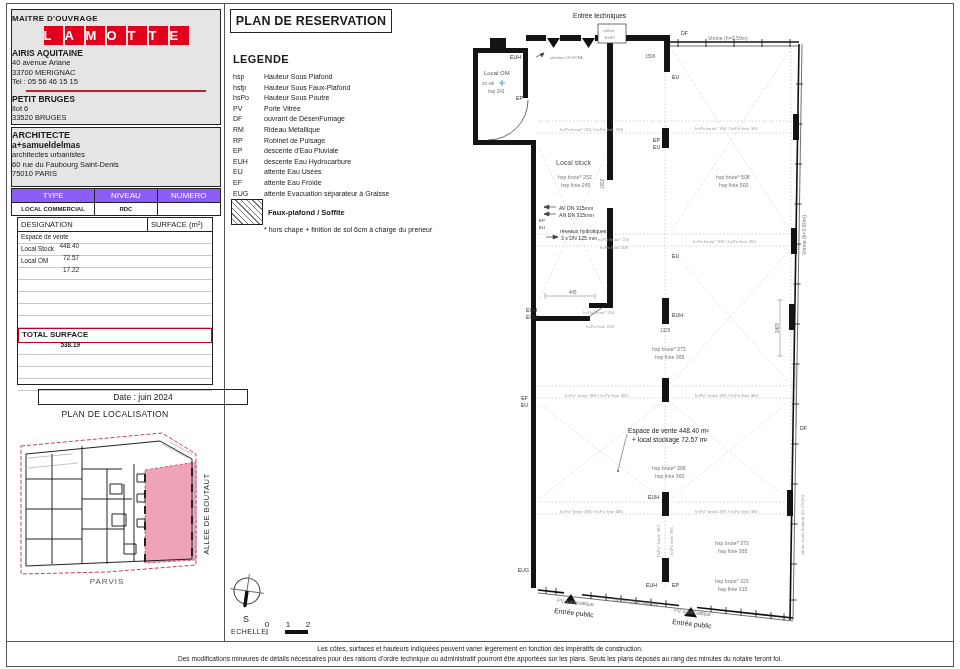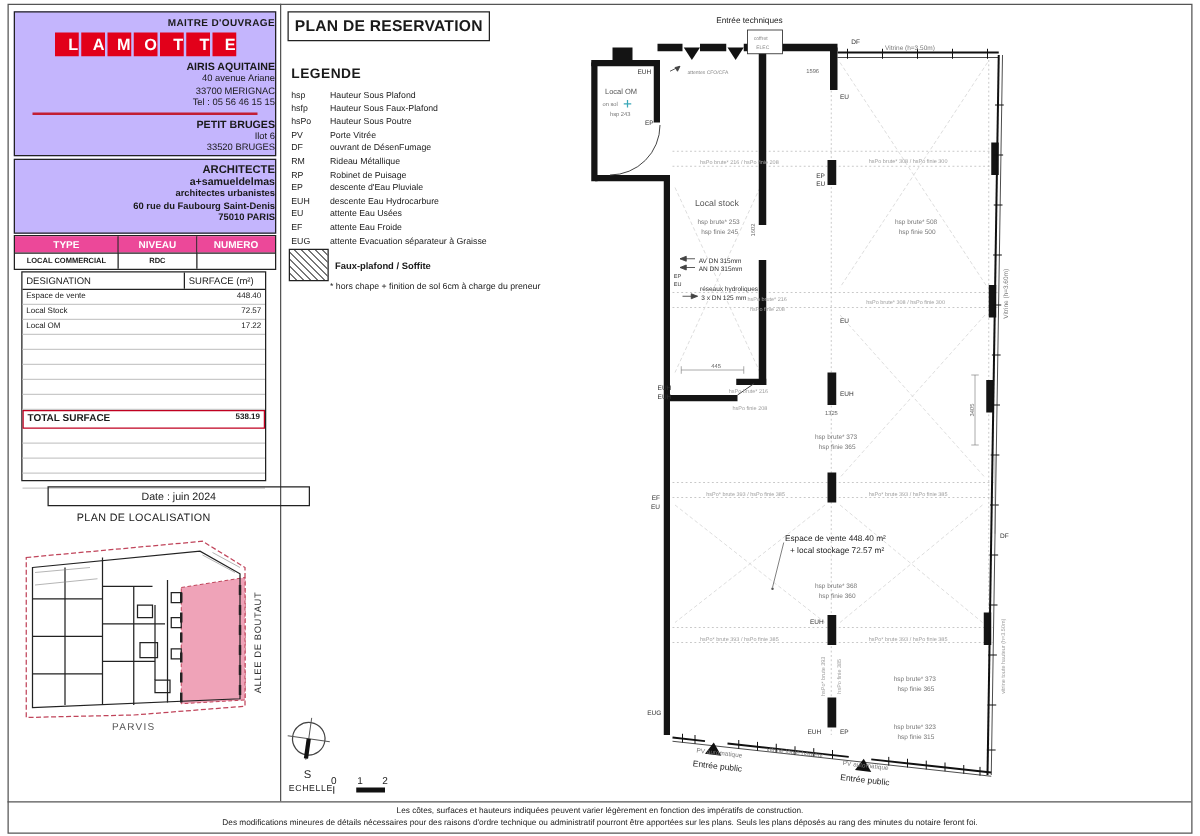--- a/index.html
+++ b/index.html
@@ -2,46 +2,46 @@
 <html><head>
 <meta charset="utf-8">
 <style>
   html,body{margin:0;padding:0;background:#fff;}
   body{width:960px;height:669px;position:relative;font-family:"Liberation Sans",sans-serif;color:#1a1a1a;overflow:hidden;}
   .abs{position:absolute;}
   .frame{left:6px;top:3px;width:946px;height:662px;border:1px solid #555;}
   .vdivider{left:224px;top:3px;width:1px;height:638px;background:#555;}
   .footline{left:6px;top:641px;width:947px;height:1px;background:#555;}
   
-  .box{border:1.4px solid #222;background:#c4b5fd;text-align:right;}
+  .box{border:1.4px solid #222;background:#e5e5e5;text-align:left;}
   .b1{left:11px;top:9px;width:208px;height:110px;padding-top:4px;}
   .b1 .t1{font-size:8px;font-weight:bold;letter-spacing:.3px;}
   .logo{display:flex;justify-content:center;gap:2px;margin:3px 0 3px 0;}
   .logo span{width:19px;height:19px;background:#e2001a;color:#fff;font-weight:bold;font-size:13px;line-height:19px;display:inline-block;}
   .b1 .co{font-size:8.5px;font-weight:bold;}
   .b1 .ad{font-size:7.5px;line-height:9.5px;}
   .redrule{height:2px;background:#c21d33;margin:3px 14px 2px 14px;}
   .b2{left:11px;top:127px;width:208px;height:56px;padding-top:2px;}
   .b2 .t1{font-size:9px;font-weight:bold;}
   .b2 .nm{font-size:8.5px;font-weight:bold;}
-  .b2 .ad{font-size:7.5px;line-height:9.5px;font-weight:bold;}
+  .b2 .ad{font-size:7.5px;line-height:9.5px;}
   
   .ttable{left:11px;top:188px;width:208px;border:1px solid #222;}
   .trow{display:flex;}
   .tcell{border-right:1px solid #222;box-sizing:border-box;text-align:center;}
   .tcell:last-child{border-right:none;}
-  .thead .tcell{background:#ec4899;color:#fff;font-weight:bold;font-size:8px;padding:2px 0;}
+  .thead .tcell{background:#8b5cf6;color:#fff;font-weight:normal;font-size:8px;padding:2px 0;}
   .tbody .tcell{font-size:6px;font-weight:bold;padding:3px 0;border-top:1px solid #222;}
   .c1{width:40%;} .c2{width:30%;} .c3{width:30%;}
   
   .stable{left:17px;top:217px;width:196px;height:168px;border:1.2px solid #222;box-sizing:border-box;}
   .shead{display:flex;border-bottom:1.6px solid #222;font-weight:normal;font-size:7.6px;}
   .shead .sl{flex:1;padding:2px 3px;}
   .shead .sr{width:58px;text-align:left;padding:2px 3px;border-left:1px solid #222;}
-  .srow{display:flex;height:11px;border-bottom:.6px solid #c9c9c9;font-size:6.4px;}
+  .srow{display:flex;height:11px;border-bottom:.6px solid #c9c9c9;font-size:6.4px;flex-direction:column;}
   .srow .sl{flex:1;padding:1px 3px;}
   .srow .sr{width:58px;text-align:right;padding:1px 3px;}
   .srow.total{border:1.4px solid #c00020;height:13px;font-weight:bold;}
   .srow.total .sl{font-size:8px;}
   .datebar{left:11px;top:389px;width:208px;border:1px solid #222;text-align:center;font-size:8.5px;padding:2px 0;margin-left:27px;}
   .locTitle{left:11px;top:409px;width:208px;text-align:center;font-size:8.6px;font-weight:normal;letter-spacing:.3px;}
   
   .titlebox{left:230px;top:9px;width:160px;border:1.4px solid #222;text-align:center;font-size:12.5px;font-weight:bold;padding:4px 0;letter-spacing:.2px;}
   .legTitle{left:233px;top:53px;font-size:11px;font-weight:bold;letter-spacing:.4px;}
   .legend{left:233px;top:72px;width:220px;}

